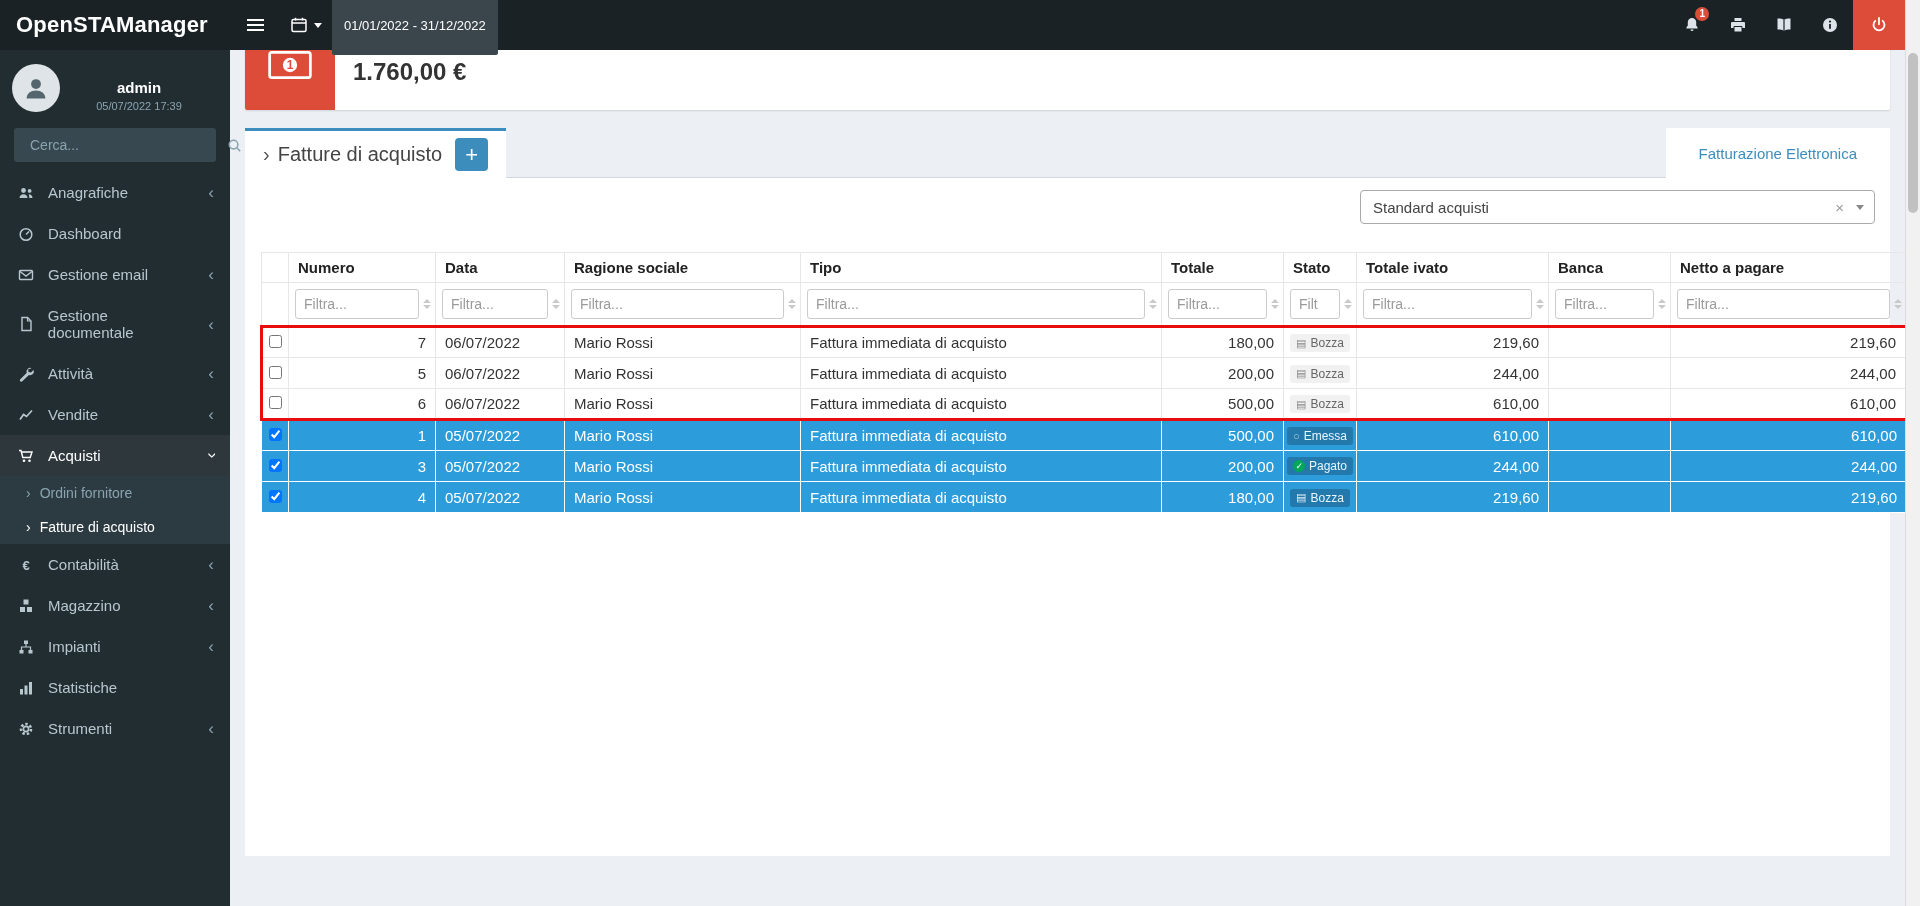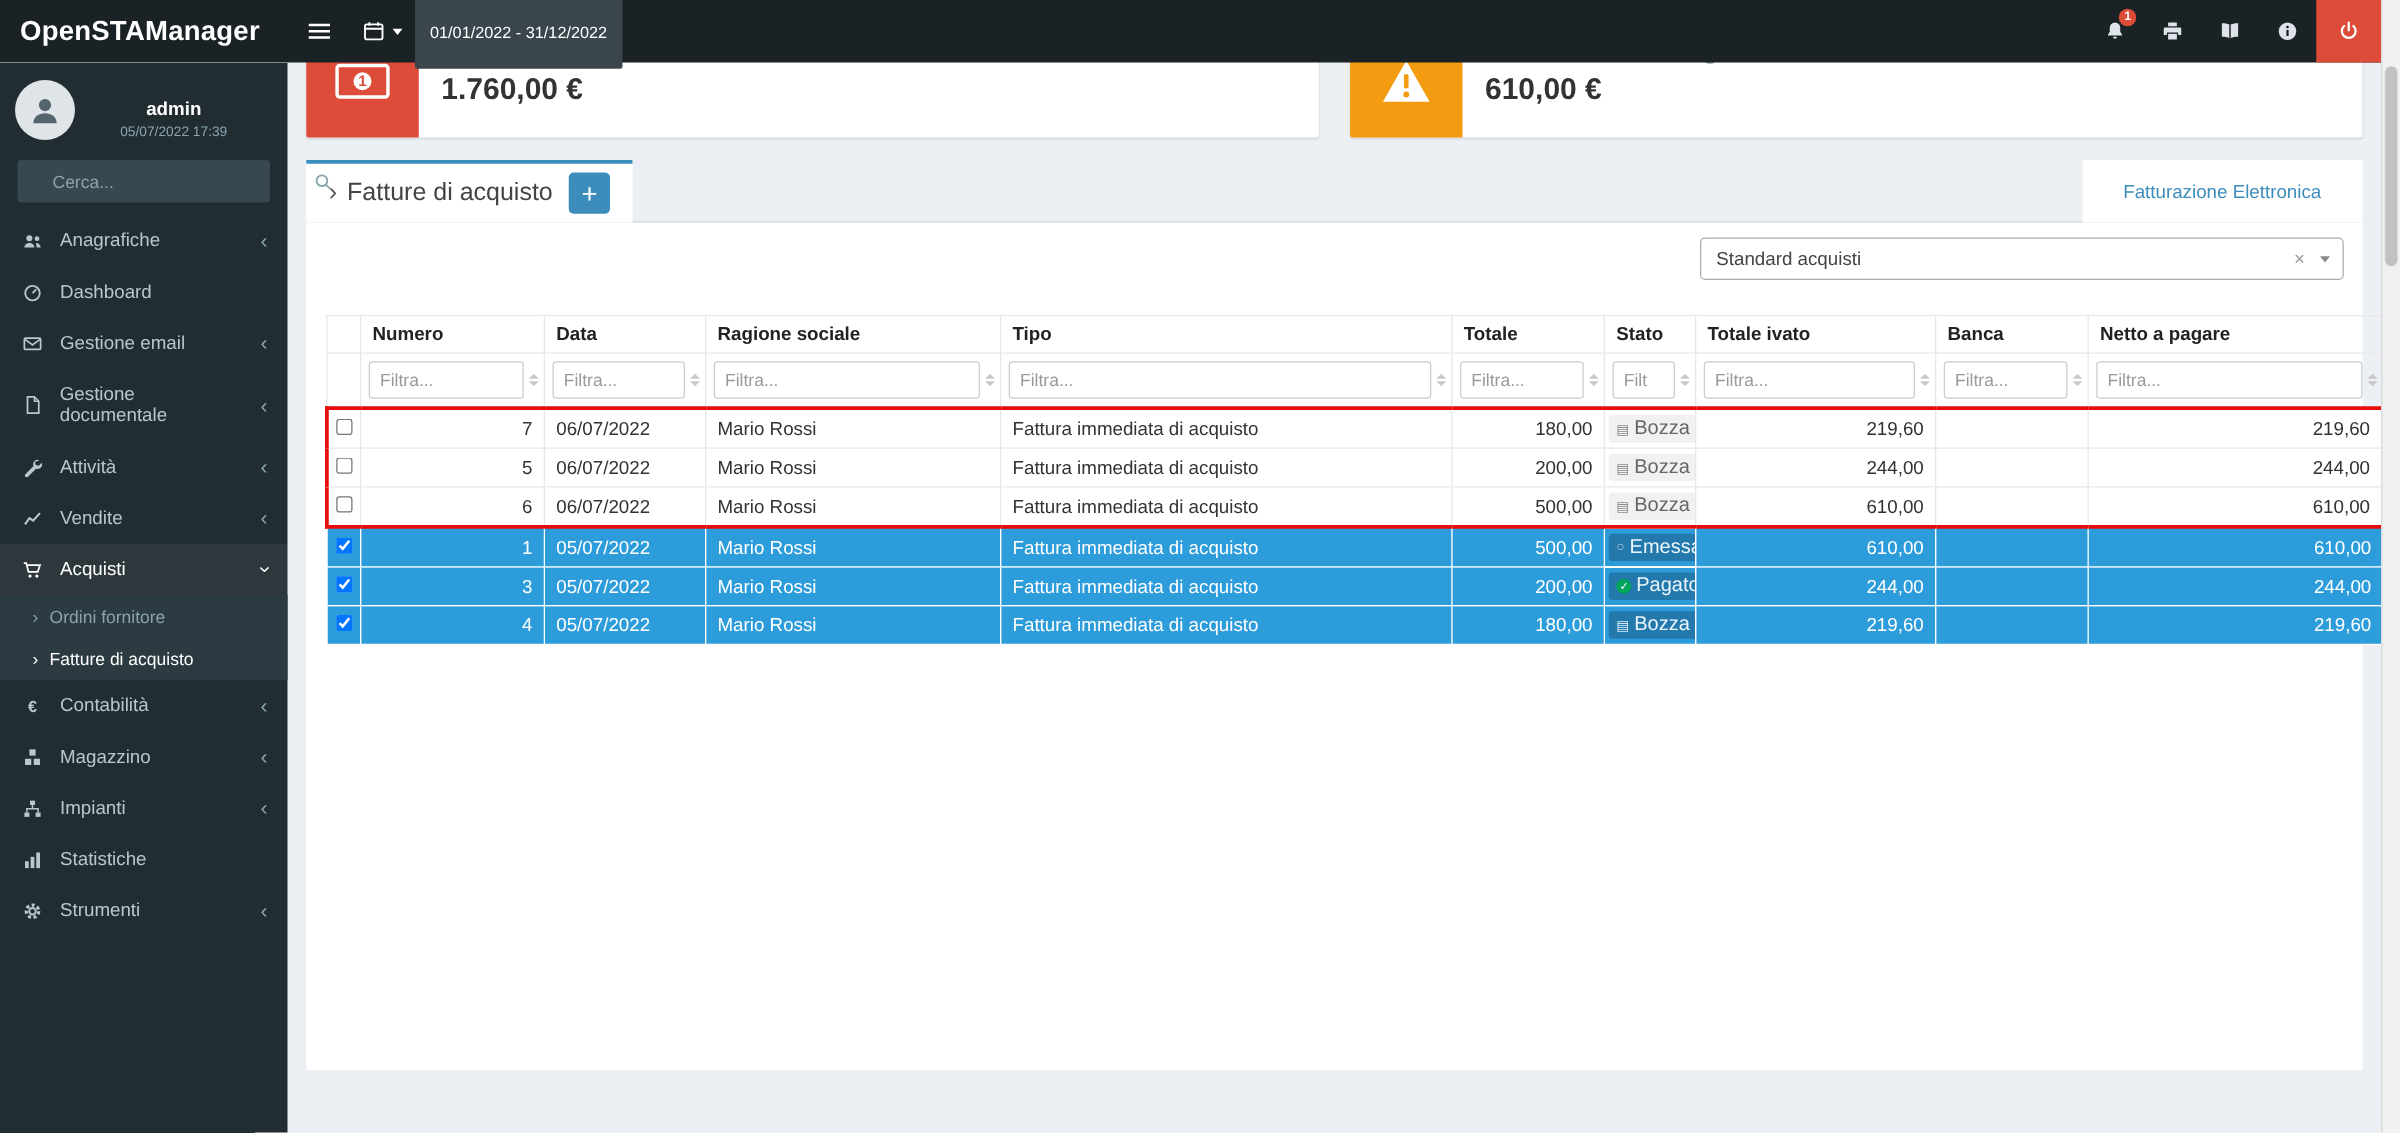--- a/index.html
+++ b/index.html
@@ -19,21 +19,21 @@
   .tb-badge { position:absolute; top:7px; right:6px; background:#dd4b39; color:#fff; font-size:10px; line-height:1; padding:2px 4px; border-radius:7px; font-weight:bold; }
 
   
   .sidebar { position:fixed; top:50px; left:0; bottom:0; width:230px; background:#222d32; color:#b8c7ce; z-index:9; }
   .user-panel { display:flex; align-items:flex-end; padding:14px 12px 10px; }
   .avatar { width:48px; height:48px; border-radius:50%; background:#dfe4e8; display:flex; align-items:center; justify-content:center; flex:none; }
   .user-info { flex:1; text-align:center; }
   .user-name { color:#fff; font-size:15px; font-weight:bold; }
   .user-date { color:#8aa4af; font-size:11px; margin-top:4px; }
   .search-row { display:flex; margin:6px 14px 10px; background:#374850; border-radius:3px; }
-  .search-input { flex:1; background:transparent; border:none; outline:none; color:#ccc; font-size:14px; padding:9px 28px; }
+  .search-input { flex:1; background:transparent; border:none; outline:none; color:#ccc; font-size:14px; padding:9px 16px; }
   .search-input::placeholder { color:#8aa4af; }
   .search-btn { width:38px; background:transparent; border:none; color:#8aa4af; display:flex; align-items:center; justify-content:center; cursor:pointer; }
   .menu { margin-top:2px; }
   .m-item { display:flex; align-items:center; gap:12px; padding:12px 16px; font-size:15px; color:#b8c7ce; cursor:pointer; }
   .mi-icon { width:20px; display:flex; justify-content:center; align-items:center; color:inherit; }
   .chev { margin-left:auto; color:#8aa4af; font-size:17px; line-height:1; }
   .chev::before { content:"‹"; }
   .chev.open { transform:rotate(-90deg); color:#fff; }
   .m-item.active { color:#fff; background:rgba(255,255,255,0.05); }
   .side-sub { background:#2c3b41; }
@@ -84,21 +84,21 @@
   .sorter { position:absolute; right:4px; top:50%; transform:translateY(-50%); display:flex; flex-direction:column; gap:2px; cursor:pointer; }
   .sorter i { width:0; height:0; border-left:4px solid transparent; border-right:4px solid transparent; display:block; }
   .sorter .up { border-bottom:4px solid #c9c9c9; }
   .sorter .down { border-top:4px solid #c9c9c9; }
   .dt tbody td { padding:5px 9px; height:31px; background:#fff; }
   .dt .num { text-align:right; }
   .dt .c-check { text-align:center; padding:5px 4px; }
   .dt .c-stato { text-align:center; padding:4px 3px; overflow:hidden; white-space:nowrap; }
   .dt tbody tr { cursor:pointer; }
   .dt tbody tr.selected td { background:#2d9cdb; color:#fff; border-color:#fff; }
-  .st-badge { display:inline-flex; align-items:center; gap:4px; background:#f1f1f1; border-radius:3px; padding:2px 6px; font-size:16px; color:#666; }
+  .st-badge { display:inline-flex; align-items:center; gap:4px; background:#f1f1f1; border-radius:3px; padding:2px 6px; font-size:12px; color:#666; }
   tr.selected .st-badge { background:rgba(0,0,0,.22); color:#eaf5fc; }
   .st-ic { display:inline-flex; align-items:center; }
   .st-ic.draft::before { content:"▤"; font-size:11px; color:#8a8a8a; }
   tr.selected .st-ic.draft::before { color:#d9edf9; }
   .st-ic.issued::before { content:"○"; font-size:11px; color:#b9cdd8; }
   .st-ic.paid { width:12px; height:12px; border-radius:50%; background:#00a65a; position:relative; }
   .st-ic.paid::before { content:"✓"; color:#fff; font-size:9px; position:absolute; top:0px; left:2.5px; line-height:12px; }
 
   
   #tb-ann tr:first-child td { border-top:3px solid #e80c0c; }
@@ -333,37 +333,20 @@
             <circle cx="20" cy="13" r="6.5" fill="#fff"></circle>
             <text x="20" y="16.8" text-anchor="middle" font-size="11" font-weight="bold" fill="#dd4b39">1</text>
           </svg>
       </div>
       <div class="ib-body">
         <div class="ib-label">
           <span>ACQUISTI</span>
           <span class="help-dot"></span>
         </div>
         <div class="ib-value">1.760,00 €</div>
-      </div>
-      <span class="x-close"></span>
-    </div>
-    <div class="infobox">
-      <div class="ib-icon yellow">
-        <svg width="42" height="38" viewBox="0 0 36 32">
-            <path d="M18 2 34 30H2Z" fill="#fff"></path>
-            <rect x="16.4" y="11" width="3.2" height="10" rx="1.4" fill="#f39c12"></rect>
-            <circle cx="18" cy="25" r="2" fill="#f39c12"></circle>
-          </svg>
-      </div>
-      <div class="ib-body">
-        <div class="ib-label">
-          <span>DEBITI VERSO FORNITORI</span>
-          <span class="help-dot"></span>
-        </div>
-        <div class="ib-value">610,00 €</div>
       </div>
       <span class="x-close"></span>
     </div>
   </div>
 
   <div class="tabstrip">
     <div class="tab-active">
       <span class="tab-title">
         <span class="arrow"></span>
         <span>Fatture di acquisto</span>

